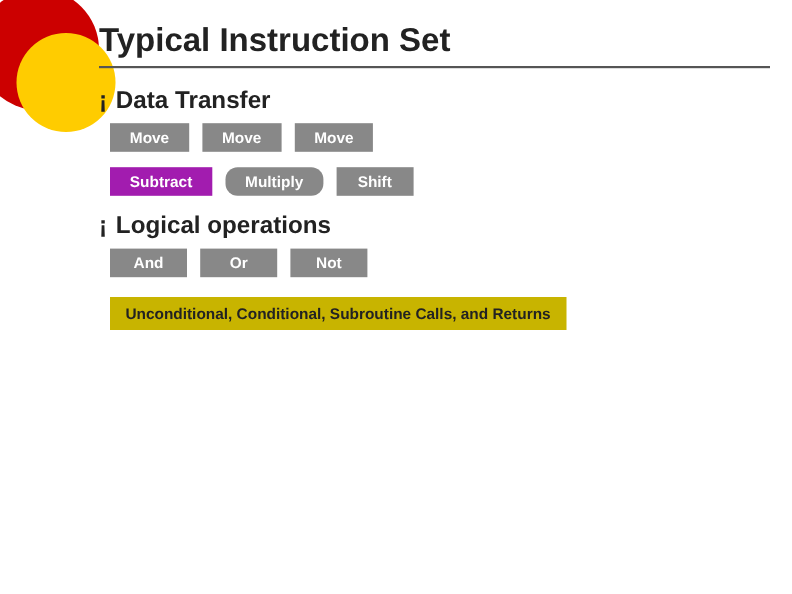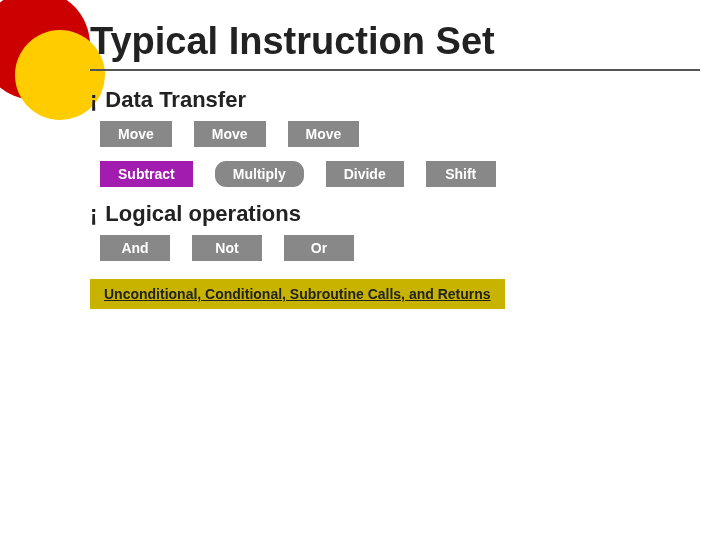--- a/index.html
+++ b/index.html
@@ -35,21 +35,21 @@
 
     .content {
       position: absolute;
       top: 20px;
       left: 90px;
       right: 20px;
       bottom: 10px;
     }
 
     .page-title {
-      font-size: 38px;
+      font-size: 30px;
       font-weight: bold;
       color: #222;
       margin-bottom: 6px;
     }
 
     .title-rule {
       border: none;
       border-top: 2px solid #555;
       margin-bottom: 16px;
     }
@@ -67,21 +67,21 @@
 
     .bullet {
       display: inline-block;
       margin-right: 8px;
       font-size: 22px;
     }
 
     .tag-row {
       display: flex;
       flex-direction: row;
-      gap: 22px;
+      gap: 12px;
       flex-wrap: wrap;
       margin-left: 10px;
     }
 
     .tag {
       background: #808080;
       color: #ffffff;
       font-size: 14px;
       font-weight: bold;
       padding: 5px 18px;
@@ -100,22 +100,22 @@
     .tag-or   { background: #888; }
     .tag-not  { background: #888; }
 
     .bottom-bar {
       background: #c8b400;
       color: #222;
       font-size: 14px;
       font-weight: bold;
       padding: 7px 14px;
       margin-top: 4px;
+      margin-left: 10px;
       display: inline-block;
-      text-decoration: underline;
     }
 
     .test-section {
       margin-bottom: 8px;
     }
   </style>
 </head>
 <body>
 
 <div class="circle-red"></div>
@@ -134,33 +134,32 @@
       <div class="tag tag-move">Move</div>
       <div class="tag tag-move">Move</div>
       <div class="tag tag-move">Move</div>
     </div>
   </div>
 
   <div class="section">
     <div class="tag-row">
       <div class="tag tag-subtract">Subtract</div>
       <div class="tag tag-multiply">Multiply</div>
-      <div class="tag tag-divide">Divide</div>
       <div class="tag tag-shift">Shift</div>
     </div>
   </div>
 
   <div class="section">
     <div class="section-header">
       <span class="bullet">¡</span>Logical operations
     </div>
     <div class="tag-row">
       <div class="tag tag-and">And</div>
+      <div class="tag tag-or">Or</div>
       <div class="tag tag-not">Not</div>
-      <div class="tag tag-or">Or</div>
     </div>
   </div>
 
   <div class="section test-section">
     <div class="bottom-bar">Unconditional, Conditional, Subroutine Calls, and Returns</div>
   </div>
 
 </div>
 
 </body></html>

